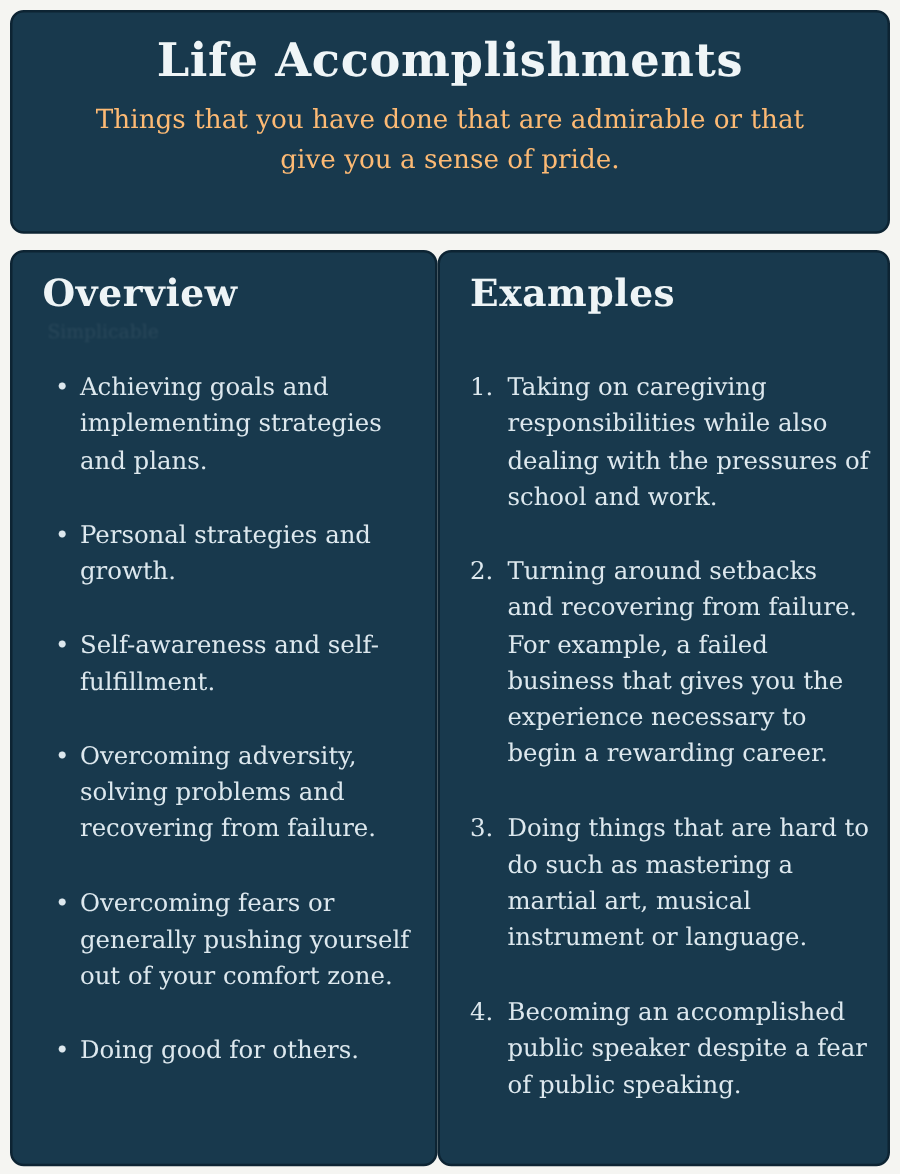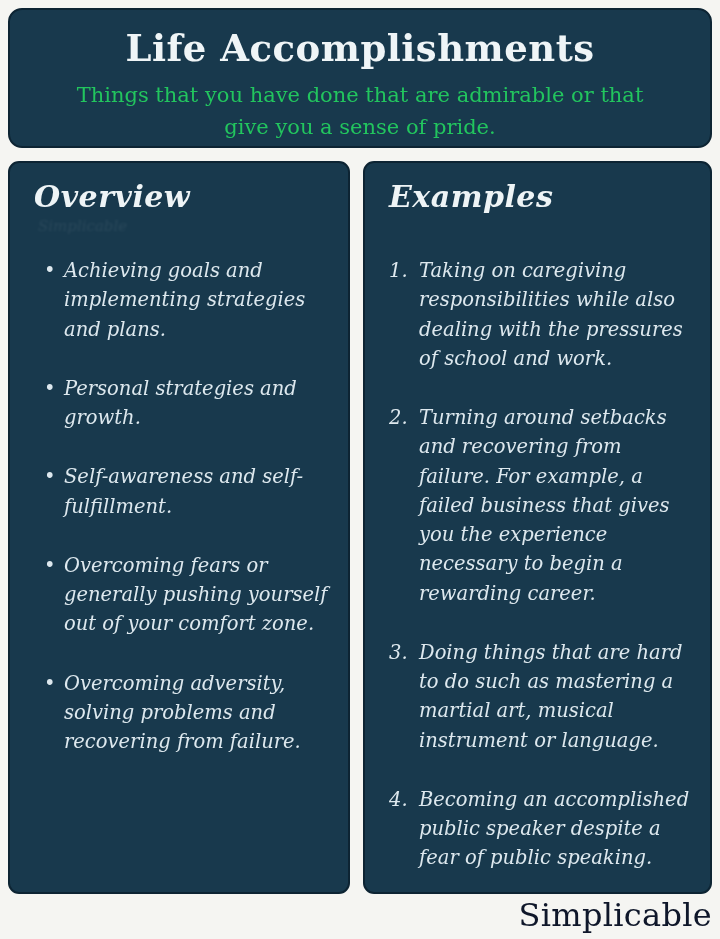--- a/index.html
+++ b/index.html
@@ -15,48 +15,45 @@
     display: flex; flex-direction: column;
   }
   .panel {
     background: #18394d;
     border: 2px solid #0d2433;
     border-radius: 11px;
     color: #dde8ee;
   }
   
   .header-panel {
-    height: 140px;
+    height: 179px;
     padding: 16px 30px 10px 30px;
     text-align: center;
     flex: 0 0 auto;
-    border-radius: 14px;
   }
   .title {
     font-size: 37px;
     font-weight: bold;
     color: #eff5f7;
     letter-spacing: 0.5px;
     line-height: 1.2;
   }
   .subtitle {
     margin-top: 10px;
     font-size: 21px;
     line-height: 1.5;
-    color: #22c55e;
+    color: #fdba74;
     padding: 0 26px;
   }
   
   .columns {
     margin-top: 13px;
     display: flex;
-    gap: 13px;
     height: 733px;
     flex: 0 0 auto;
-    font-style: italic;
   }
   .col-panel {
     padding: 16px 14px 16px 24px;
     position: relative;
   }
   .overview-panel { flex: 0 0 342px; }
   .examples-panel { flex: 1 1 auto; }
   .col-heading {
     font-size: 30px;
     font-weight: bold;
@@ -123,22 +120,23 @@
 
   <div class="columns">
 
     <div class="panel col-panel overview-panel">
       <div class="col-heading">Overview</div>
       <div class="watermark">Simplicable</div>
       <ul class="list bullet-list">
         <li>Achieving goals and implementing strategies and plans.</li>
         <li>Personal strategies and growth.</li>
         <li>Self-awareness and self-fulfillment.</li>
+        <li>Overcoming adversity, solving problems and recovering from failure.</li>
         <li>Overcoming fears or generally pushing yourself out of your comfort zone.</li>
-        <li>Overcoming adversity, solving problems and recovering from failure.</li>
+        <li>Doing good for others.</li>
       </ul>
     </div>
 
     <div class="panel col-panel examples-panel">
       <div class="col-heading">Examples</div>
       <ol class="list numbered-list">
         <li>Taking on caregiving responsibilities while also dealing with the pressures of school and work.</li>
         <li>Turning around setbacks and recovering from failure. For example, a failed business that gives you the experience necessary to begin a rewarding career.</li>
         <li>Doing things that are hard to do such as mastering a martial art, musical instrument or language.</li>
         <li>Becoming an accomplished public speaker despite a fear of public speaking.</li>

